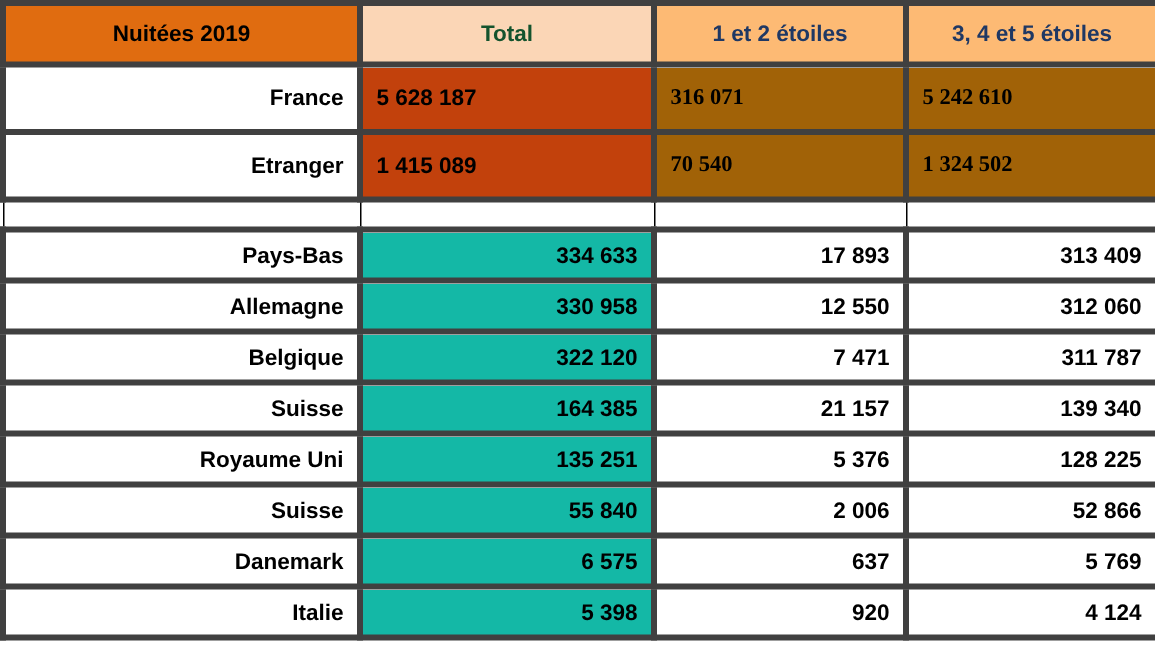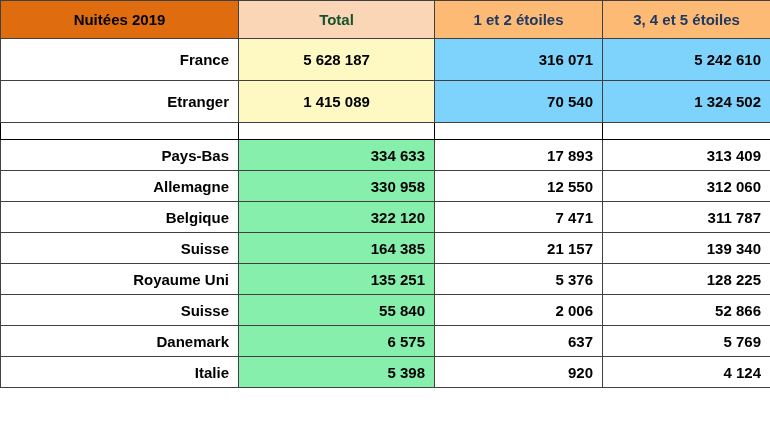--- a/index.html
+++ b/index.html
@@ -24,21 +24,21 @@
     table-layout: fixed;
     width: 770px;
     background: #ffffff;
   }
   table.stats col.c-label { width: 238px; }
   table.stats col.c-total { width: 196px; }
   table.stats col.c-12    { width: 168px; }
   table.stats col.c-345   { width: 168px; }
 
   table.stats td, table.stats th {
-    border: 1px solid #404040;
+    border: 4px solid #404040;
     padding: 0 9px;
     font-size: 15px;
     font-weight: bold;
     vertical-align: middle;
     white-space: nowrap;
     overflow: hidden;
   }
 
   
   tr.head td {
@@ -81,29 +81,29 @@
   }
 
   
   tr.major td { height: 41px; }
   td.major-label {
     text-align: right;
     font-size: 17px;
     background: #ffffff;
   }
   td.major-total {
-    text-align: center;
-    font-size: 17px;
-    background: #fef9c3;
+    font-size: 17px;
+    background: #c2410c;
   }
   td.major-num {
-    text-align: right;
+    text-align: left;
     font-size: 17px;
     font-weight: normal;
-    background: #7dd3fc;
+    background: #a16207;
+    font-family: Liberation Serif, serif;
   }
 
   
   tr.spacer td {
     height: 16px;
     padding: 0;
     background: #ffffff;
     border-left: 1px solid #000;
     border-right: 1px solid #000;
     border-top: 1px solid #000;
@@ -116,21 +116,21 @@
   
   tr.country td { height: 30px; }
   td.country-label {
     text-align: right;
     font-size: 14px;
     background: #ffffff;
   }
   td.country-total {
     text-align: right;
     font-size: 14px;
-    background: #86efac;
+    background: #14b8a6;
   }
   td.country-num {
     text-align: right;
     font-size: 14px;
     font-weight: normal;
     background: #ffffff;
   }
 </style>
 </head>
 <body>

